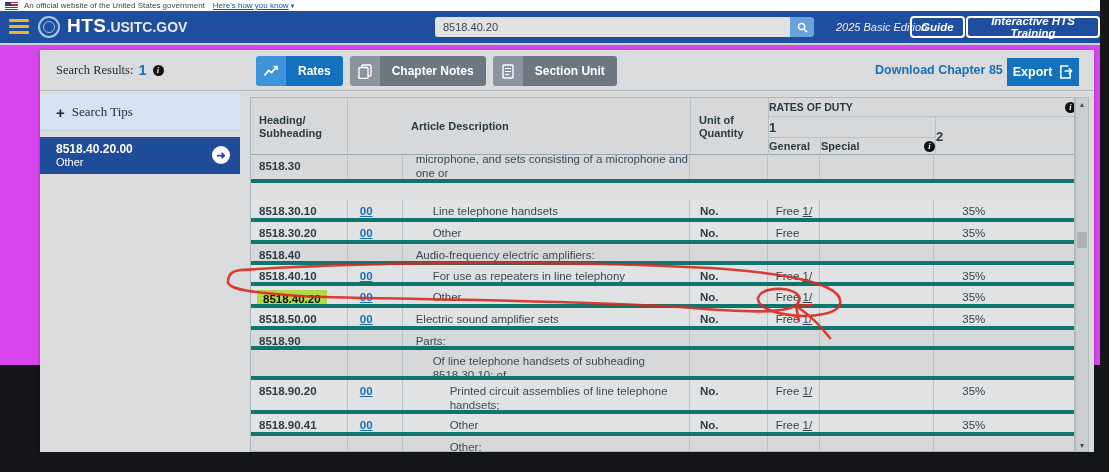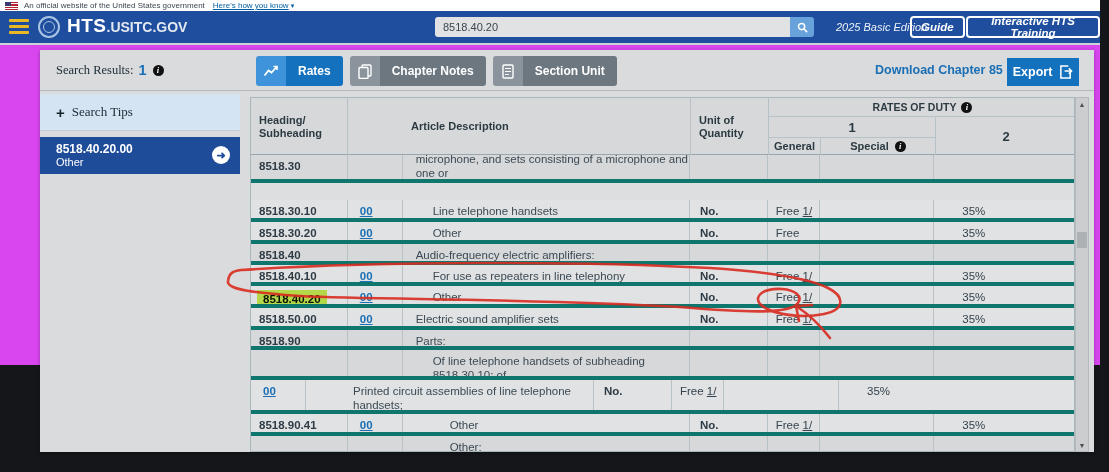--- a/index.html
+++ b/index.html
@@ -76,21 +76,21 @@
     display:flex; align-items:center; justify-content:center; gap:7px; font-family:"Liberation Sans",sans-serif; }
 
   
   .tbl { position:absolute; left:210px; top:47px; width:825px; height:355px; overflow:hidden;
     border:1px solid #a9b6bc; background:#dcdedf; color:#36434d; }
   .thead { position:relative; width:823px; height:57px; background:#d6d8d9; border-bottom:1px solid #96a7af;
     font-size:11px; font-weight:bold; color:#2c3a42; }
   .hc { position:absolute; border-right:1px solid #b6c2c8; display:flex; align-items:center;
     white-space:pre-line; line-height:13px; }
   .hc.pad { padding-left:8px; }
-  .hc.center { justify-content:center; text-align:center; }
+  .hc.center { justify-content:space-between; text-align:center; }
   .rod-row { border-bottom:1px solid #b6c2c8; }
   .num-big { font-size:13px; }
   .tbody { position:relative; width:823px; }
   .trow { display:flex; border-bottom:4px solid #0f766e; background:#e0e2e3; position:relative; }
   .trow.parent { background:#d6d8d9; }
   .trow.clip .cellwrap { margin-top:-7px; }
   .trow.partial { opacity:.72; }
   .tc { border-right:1px solid #b6c2c8; padding-top:4px; font-size:11.5px; line-height:14px;
     overflow:hidden; white-space:pre-line; }
   .c-head { width:97px; padding-left:8px; font-weight:bold; color:#2f3b45; }
@@ -317,20 +317,21 @@
               <div class="tc c-head"><span class="cellwrap" style="display: inline-block;"></span></div>
               <div class="tc c-stat"></div>
               <div class="tc c-desc"><span class="cellwrap" style="display: block; padding-left: 30px;">Of line telephone handsets of subheading 8518.30.10; of
 repeaters of subheading 8518.40.10:</span></div>
               <div class="tc c-unit"></div>
               <div class="tc c-gen"></div>
               <div class="tc c-spec"></div>
               <div class="tc c-two"></div>
             </div>
             <div class="trow" style="height: 34px;">
+              <div class="tc c-head"><span class="cellwrap" style="display: inline-block;">8518.90.20</span></div>
               <div class="tc c-stat"><span class="lnk00">00</span></div>
               <div class="tc c-desc"><span class="cellwrap" style="display: block; padding-left: 47px;">Printed circuit assemblies of line telephone handsets;
 parts of repeaters</span></div>
               <div class="tc c-unit">No.</div>
               <div class="tc c-gen">Free <span class="fnlink">1/</span></div>
               <div class="tc c-spec"></div>
               <div class="tc c-two">35%</div>
             </div>
             <div class="trow" style="height: 22px;">
               <div class="tc c-head"><span class="cellwrap" style="display: inline-block;">8518.90.41</span></div>

